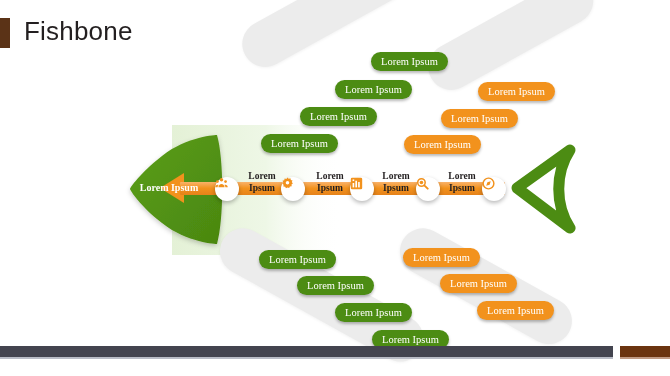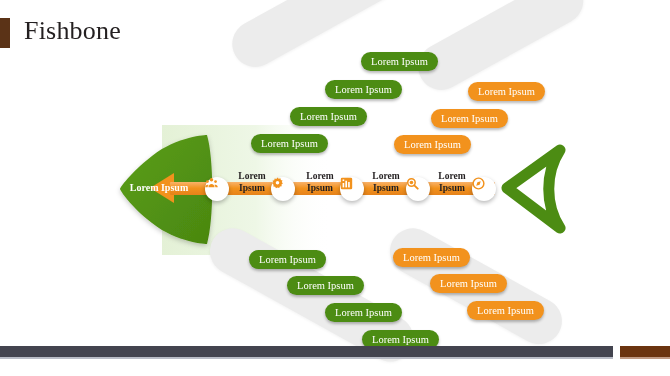--- a/index.html
+++ b/index.html
@@ -10,37 +10,37 @@
   }
   #stage{position:absolute;inset:0;width:670px;height:376px;overflow:hidden;}
 
   
   .title-accent{
     position:absolute;left:0;top:18px;width:10px;height:30px;
     background:#5b3317;
   }
   .page-title{
     position:absolute;left:24px;top:16px;
-    font-family:Liberation Serif, serif;
+    font-family:Liberation Sans, sans-serif;
     font-size:26px;color:#231f20;letter-spacing:.2px;
     white-space:nowrap;
   }
 
   
   .footer-bar{
     position:absolute;left:0;bottom:17px;width:613px;height:11px;
     background:#43444f;border-bottom:2px solid #b9bcc6;
   }
   .footer-accent{
     position:absolute;left:620px;bottom:17px;width:50px;height:11px;
     background:#6b3410;border-bottom:2px solid #c09a84;
   }
 
   
-  #diagram{position:absolute;left:2px;top:40px;width:566px;height:300px;}
+  #diagram{position:absolute;left:12px;top:40px;width:566px;height:300px;}
   #diagram svg{position:absolute;left:0;top:0;}
 
   
   .band{
     position:absolute;background:#ececec;border-radius:26px;
     box-shadow:0 1px 3px rgba(0,0,0,.05);
   }
 
   
   .pill{

